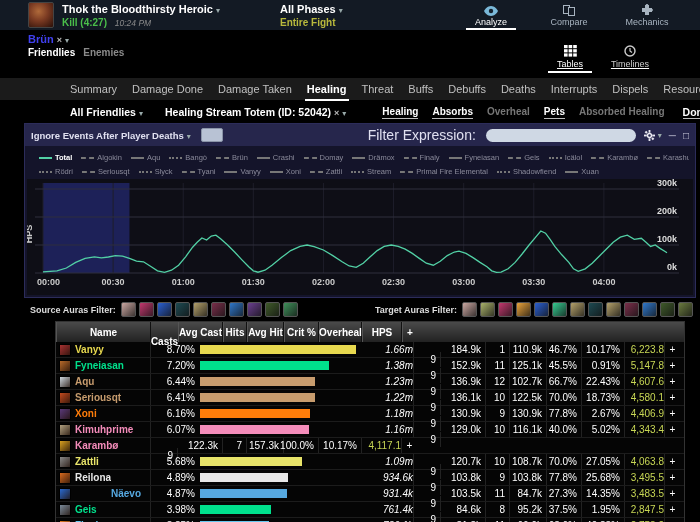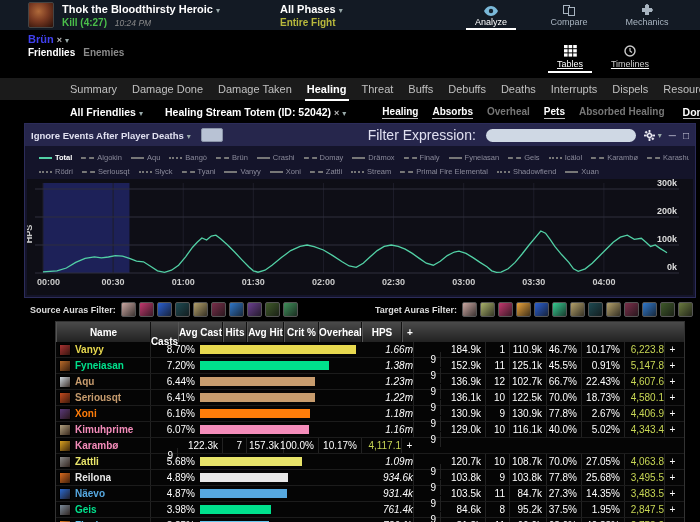--- a/index.html
+++ b/index.html
@@ -577,21 +577,21 @@
         <div class="td num c-hits">9</div>
         <div class="td num c-avgh">103.8k</div>
         <div class="td num c-crit">77.8%</div>
         <div class="td num c-oh">25.68%</div>
         <div class="td c-hps">3,495.5</div>
         <div class="td c-plus">+</div>
       </div>
       <div class="tr">
         <div class="td c-name">
           <span class="classicon" style="background: linear-gradient(135deg, rgb(42, 106, 208) 0%, rgb(32, 16, 8) 120%);"></span>
-          <span class="pname" style="color: rgb(86, 168, 224);">Näevo</span>
+          <span class="pname" style="color: rgb(86, 168, 224); margin-left: 36px;">Näevo</span>
         </div>
         <div class="td c-amt">
           <span class="amt-pct">4.87%</span>
           <span class="bartrack">
             <span class="bar" style="width: 56%; background: rgb(86, 168, 224); display: block;"></span>
           </span>
           <span class="amt-val">931.4k</span>
         </div>
         <div class="td num c-casts">9</div>
         <div class="td num c-avgc">103.5k</div>

